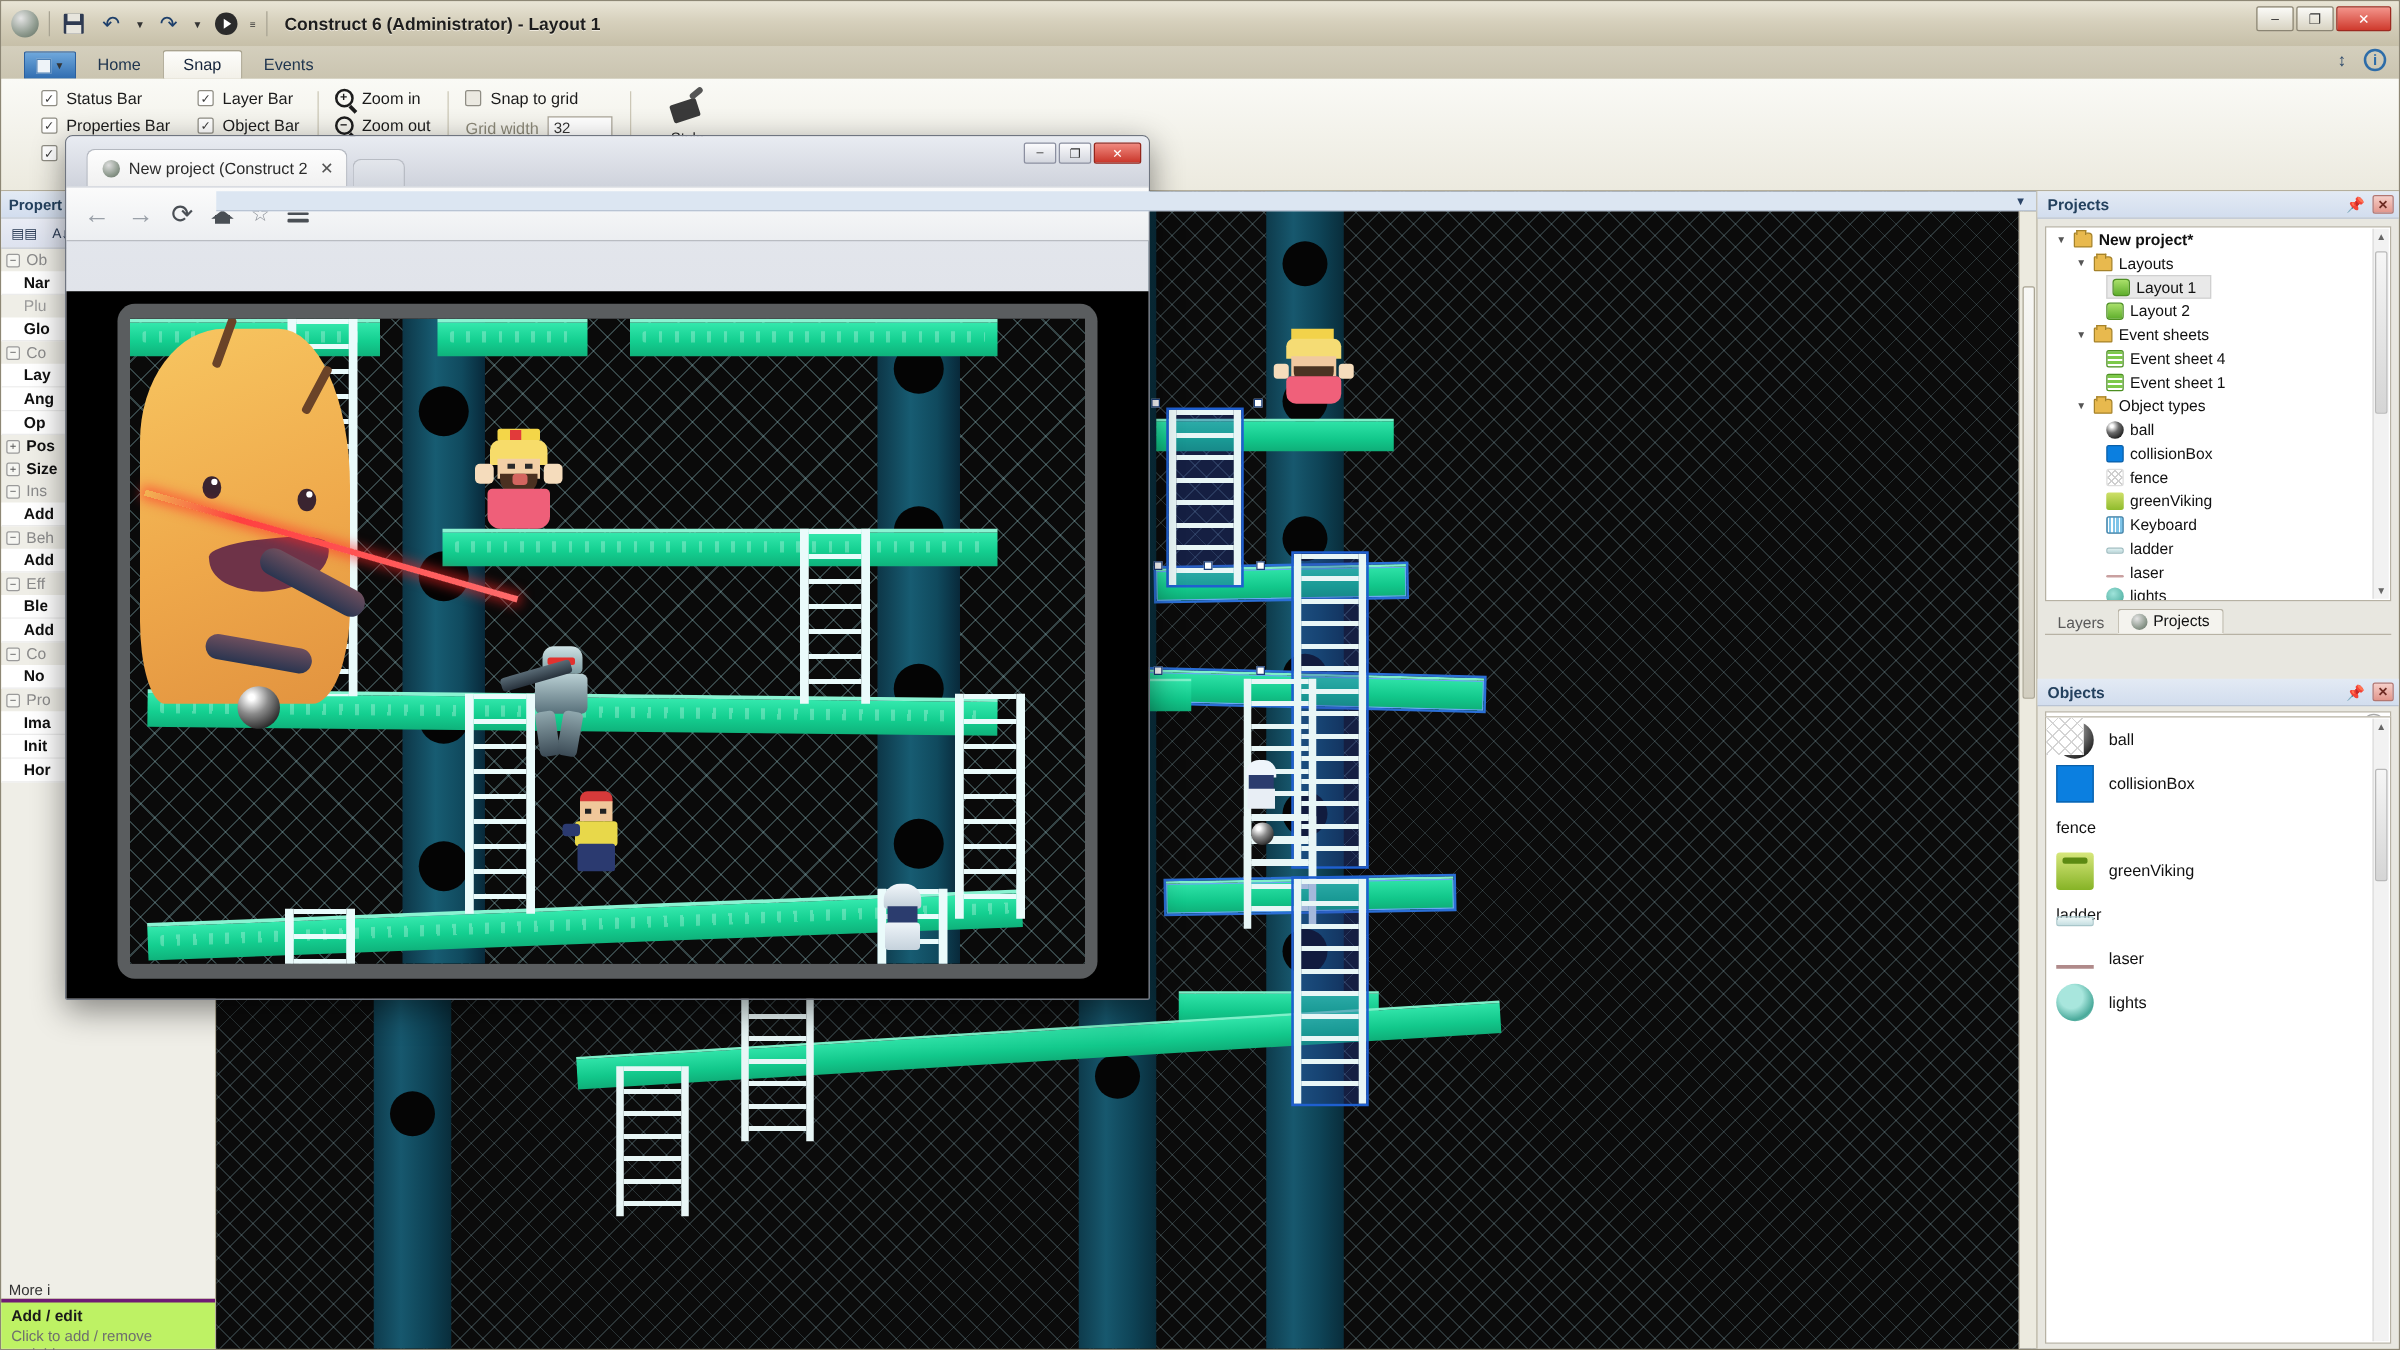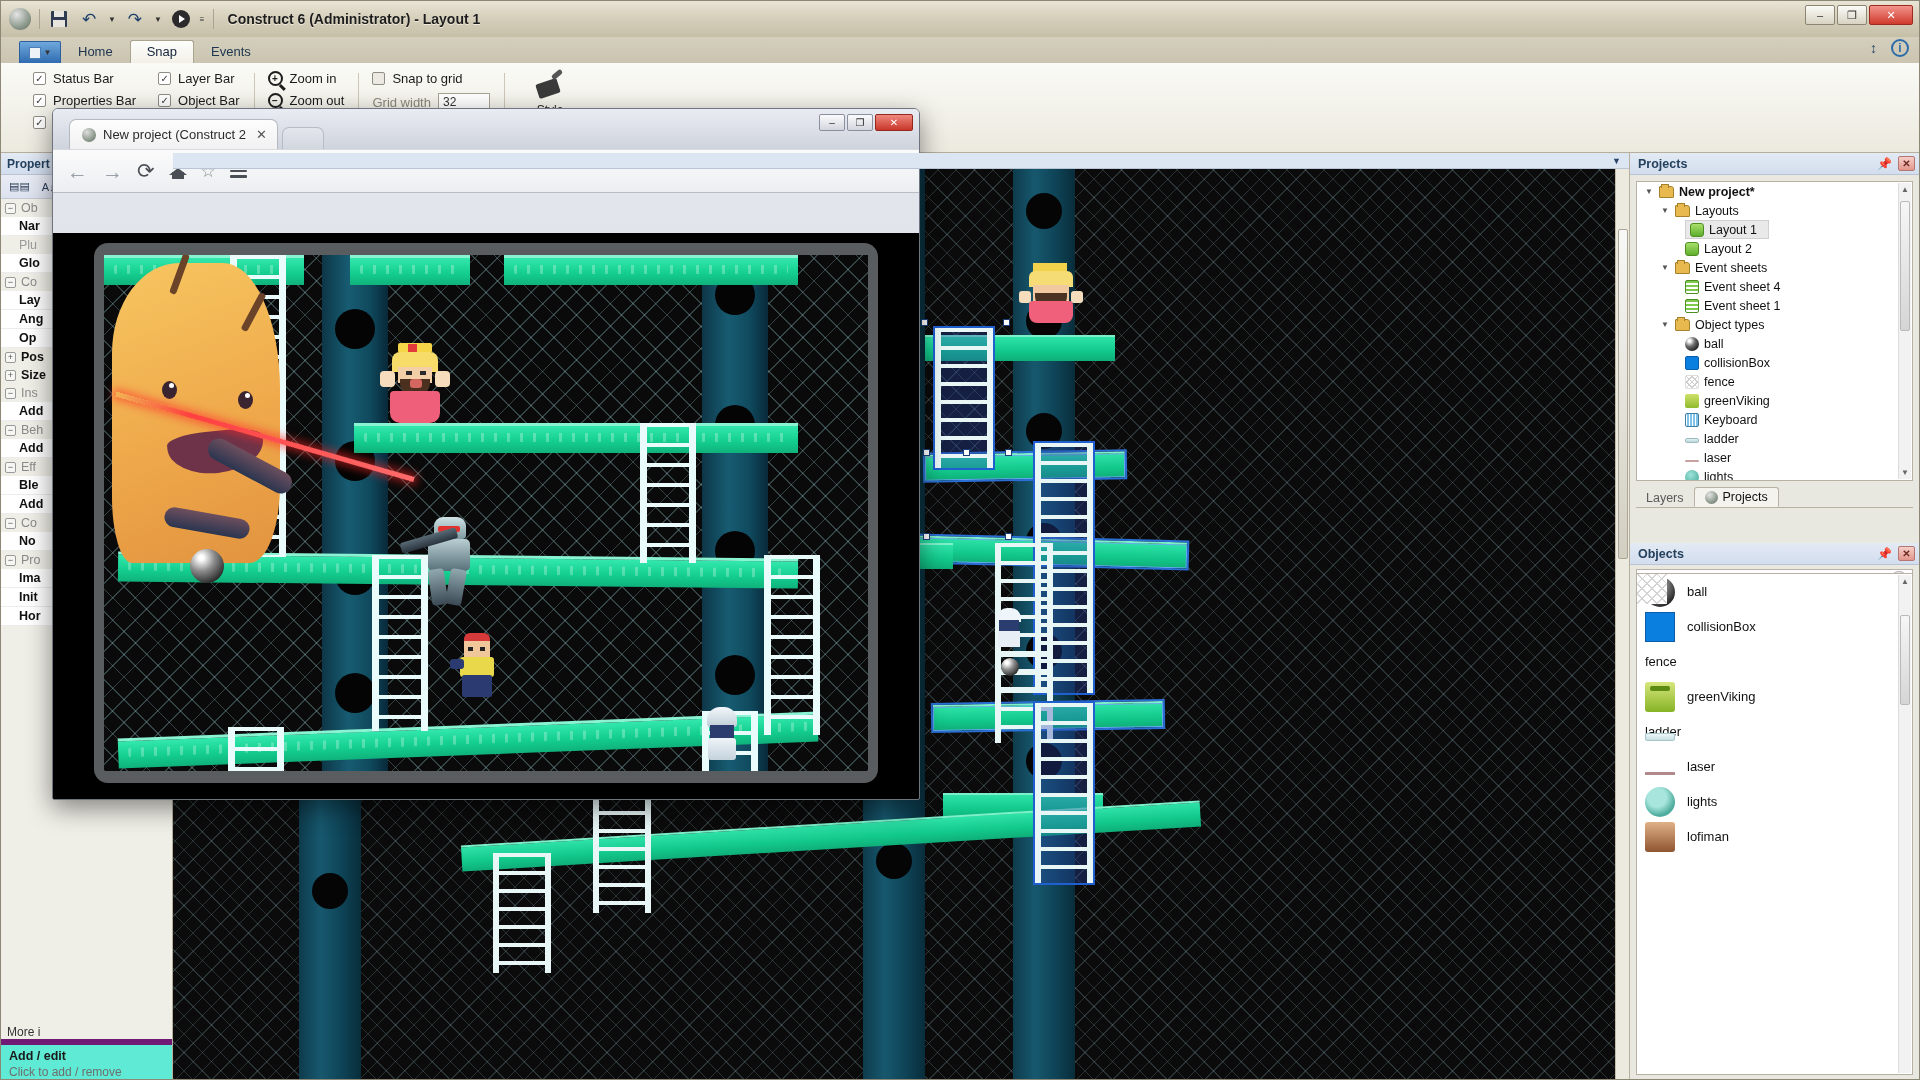--- a/index.html
+++ b/index.html
@@ -156,22 +156,22 @@
   .prow{
     display:flex;padding:2px 4px 2px 18px;font-size:12.5px;color:#111;font-weight:700;
     background:#fff;border-bottom:1px solid #ececec;
   }
   .prow.dim{color:#9b9b9b;font-weight:400;background:transparent;border:none;}
   .prow .pk{white-space:nowrap;overflow:hidden;}
   .morelink{
     position:absolute;bottom:40px;left:6px;font-size:12px;color:#333;
   }
   .leftfooter{
-    position:absolute;bottom:0;left:0;right:0;height:40px;border-top:6px solid #701a75;
-    background:#5eead4;padding:4px 8px;
+    position:absolute;bottom:0;left:0;right:0;height:40px;border-top:3px solid #701a75;
+    background:#bef264;padding:4px 8px;
   }
   .lf-title{font-size:12.5px;font-weight:700;color:#1a1a1a;}
   .lf-sub{font-size:12px;color:#6e6e6e;margin-top:2px;}
 
   
   .layoutarea{
     position:absolute;left:172px;top:152px;right:290px;bottom:0;
     background:#0a0a0a;overflow:hidden;
   }
   .layouthdr{
@@ -840,24 +840,20 @@
           <span>ladder</span>
         </div>
         <div class="orow">
           <span class="oico laser"></span>
           <span>laser</span>
         </div>
         <div class="orow">
           <span class="oico lights"></span>
           <span>lights</span>
         </div>
-        <div class="orow">
-          <span class="oico lofi"></span>
-          <span>lofiman</span>
-        </div>
         <div class="obj-scroll">
           <span class="ts-arrow" style="top:2px">▲</span>
           <div class="obj-thumb"></div>
         </div>
       </div>
     </div>
   </div>
 </div>
 
 <div id="browser">

